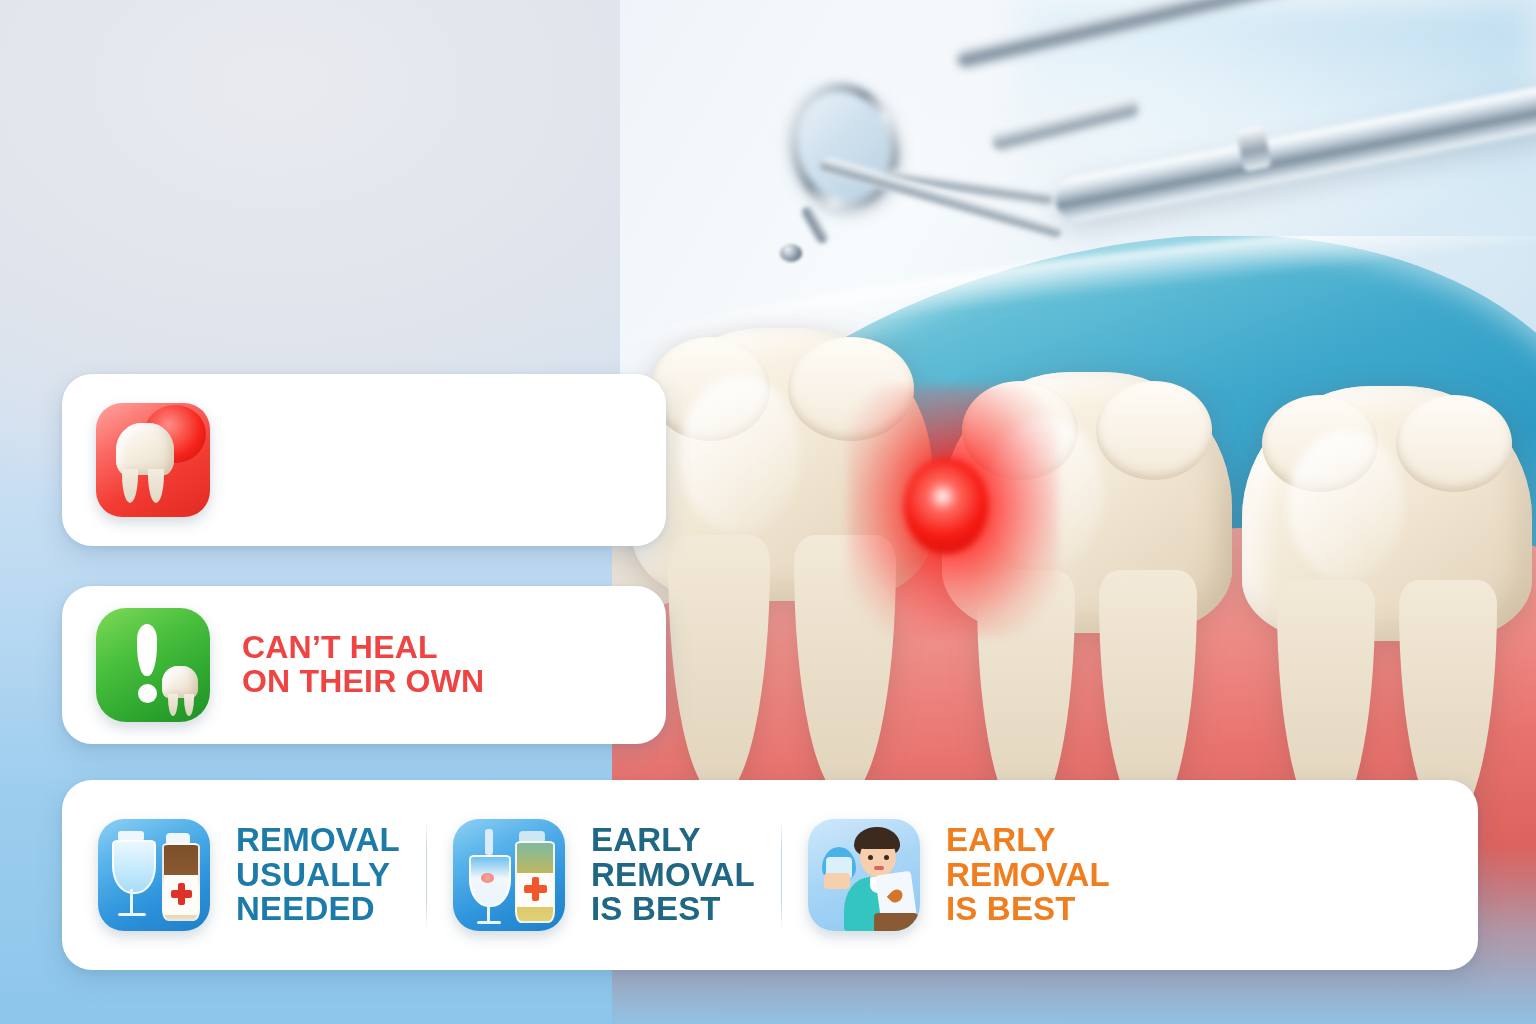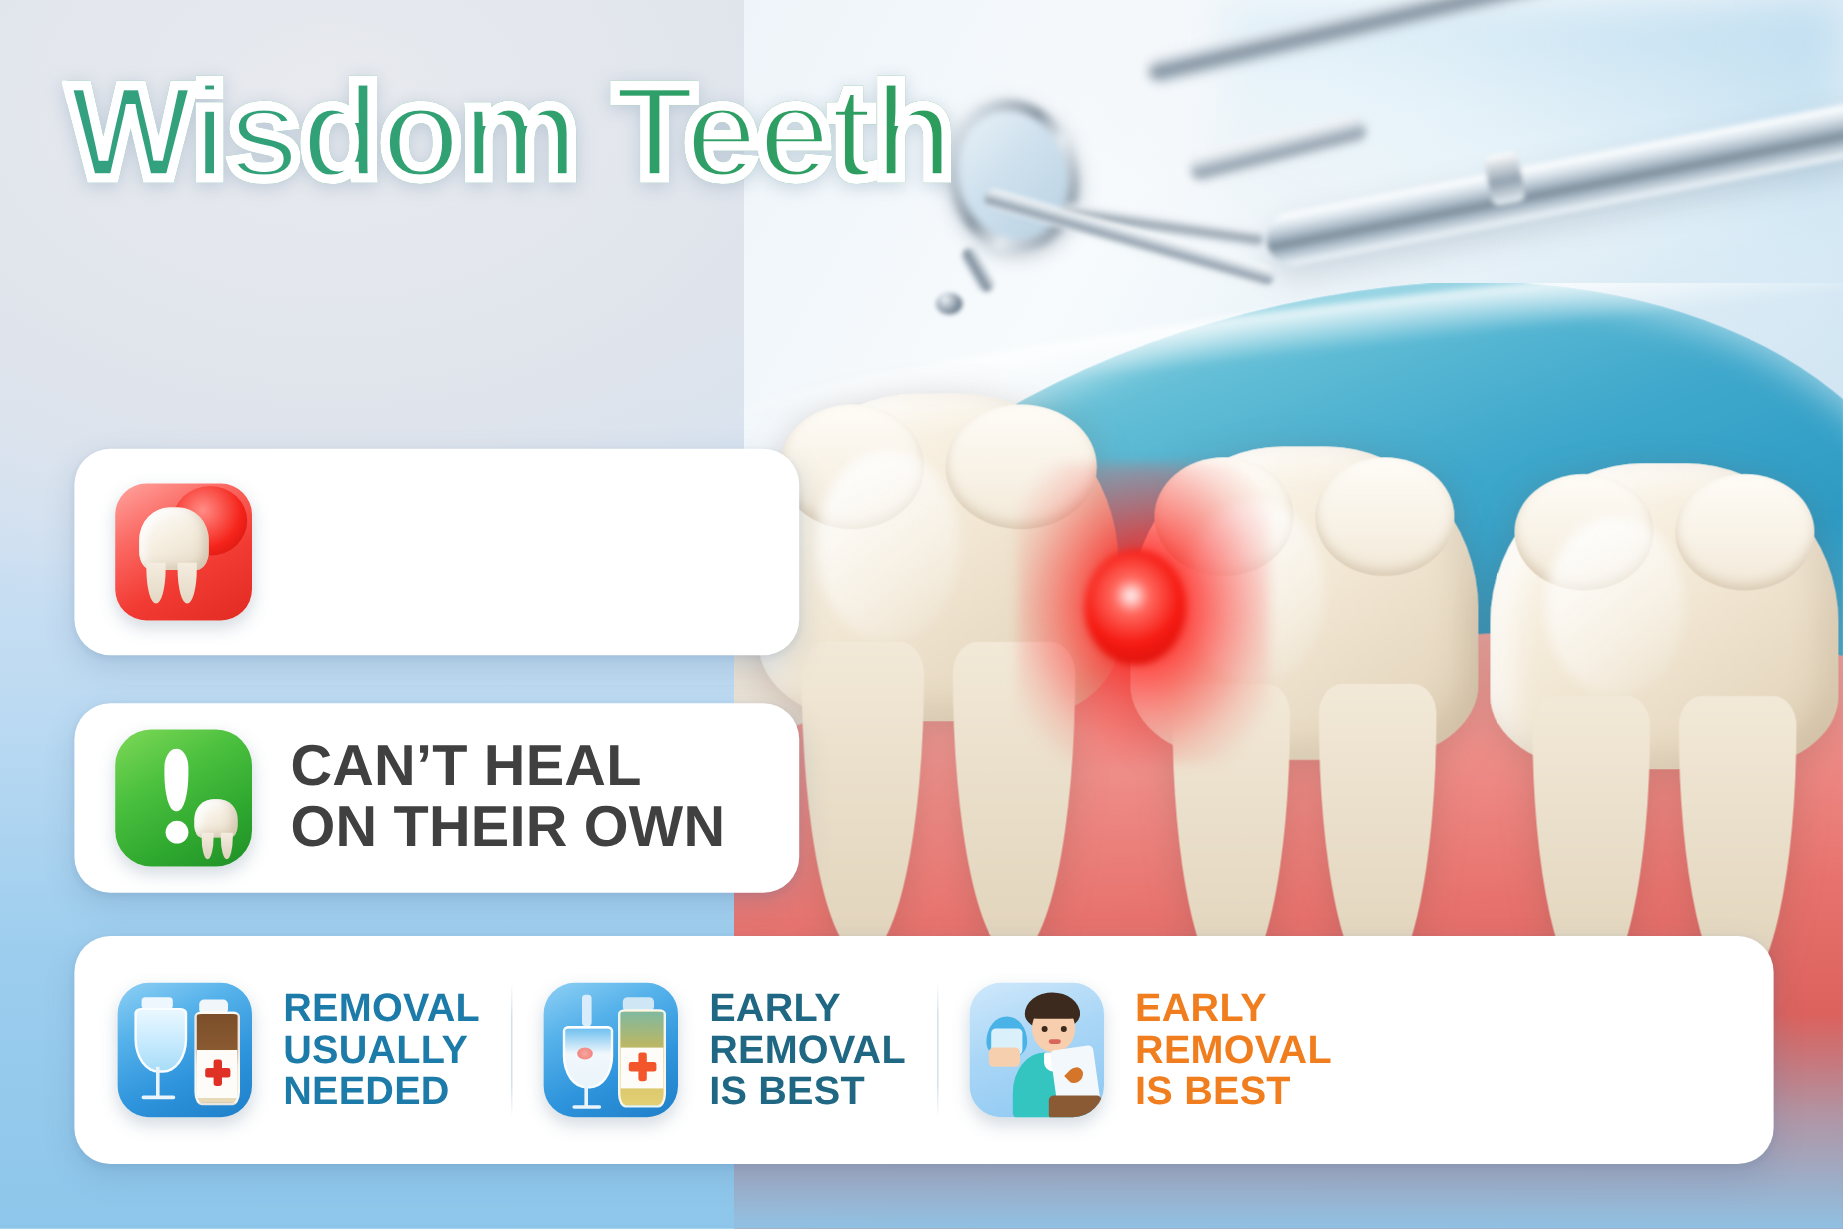--- a/index.html
+++ b/index.html
@@ -178,21 +178,21 @@
   
   #card-painful{left:62px;top:374px;width:604px;height:172px;padding-left:34px;box-sizing:border-box;}
   #card-painful .icon-box{width:114px;height:114px;
     background:linear-gradient(150deg,#ffa5a0 0%,#fb6a64 30%,#f23b33 62%,#e02a22 100%);}
   #card-painful .card-text{font-size:39px;color:#a01f2e;margin-left:32px;}
 
   
   #card-heal{left:62px;top:586px;width:604px;height:158px;padding-left:34px;box-sizing:border-box;}
   #card-heal .icon-box{width:114px;height:114px;border-radius:30px;
     background:linear-gradient(150deg,#7ed957 0%,#4cc13f 35%,#2fa82f 70%,#1f8f27 100%);}
-  #card-heal .card-text{font-size:48px;color:#404040;margin-left:32px;}
+  #card-heal .card-text{font-size:32px;color:#ef4444;margin-left:32px;}
 
   
   #card-bottom{left:62px;top:780px;width:1416px;height:190px;display:flex;align-items:center;padding:0 0 0 36px;box-sizing:border-box;}
   .seg{display:flex;align-items:center;position:relative;height:100%;}
   .seg .icon-box{width:112px;height:112px;border-radius:26px;}
   .seg .card-text{margin-left:26px;}
   .seg-div{
     width:1px;height:112px;align-self:center;margin:0 26px;
     background:linear-gradient(to bottom,rgba(160,190,215,0) 0%,rgba(150,185,215,.55) 25%,rgba(150,185,215,.55) 75%,rgba(160,190,215,0) 100%);
   }
@@ -317,21 +317,20 @@
       <div class="root" style="left:12%;"></div>
       <div class="root" style="left:54%;"></div>
     </div>
 
     <div class="infl-glow"></div>
     <div class="infl-core"></div>
     <div class="mouth-lowfade"></div>
   </div>
 
   <div id="title">
-    <div class="tline" id="tl2">Wisdom Teeth</div>
   </div>
 
   <div class="card" id="card-painful">
     <div class="icon-box">
       <div class="swell" style="right:4px;top:2px;width:62px;height:58px;"></div>
       <div class="ic ic-tooth-w" style="left:20px;top:20px;width:58px;height:52px;"></div>
       <div class="ic ic-root-w" style="left:26px;top:66px;width:16px;height:34px;background:linear-gradient(to bottom,#f4ece0,#e4d8c4);border-radius:0 0 60% 60%/0 0 100% 100%;"></div>
       <div class="ic ic-root-w" style="left:52px;top:66px;width:16px;height:34px;background:linear-gradient(to bottom,#f4ece0,#e4d8c4);border-radius:0 0 60% 60%/0 0 100% 100%;"></div>
     </div>
   </div>

